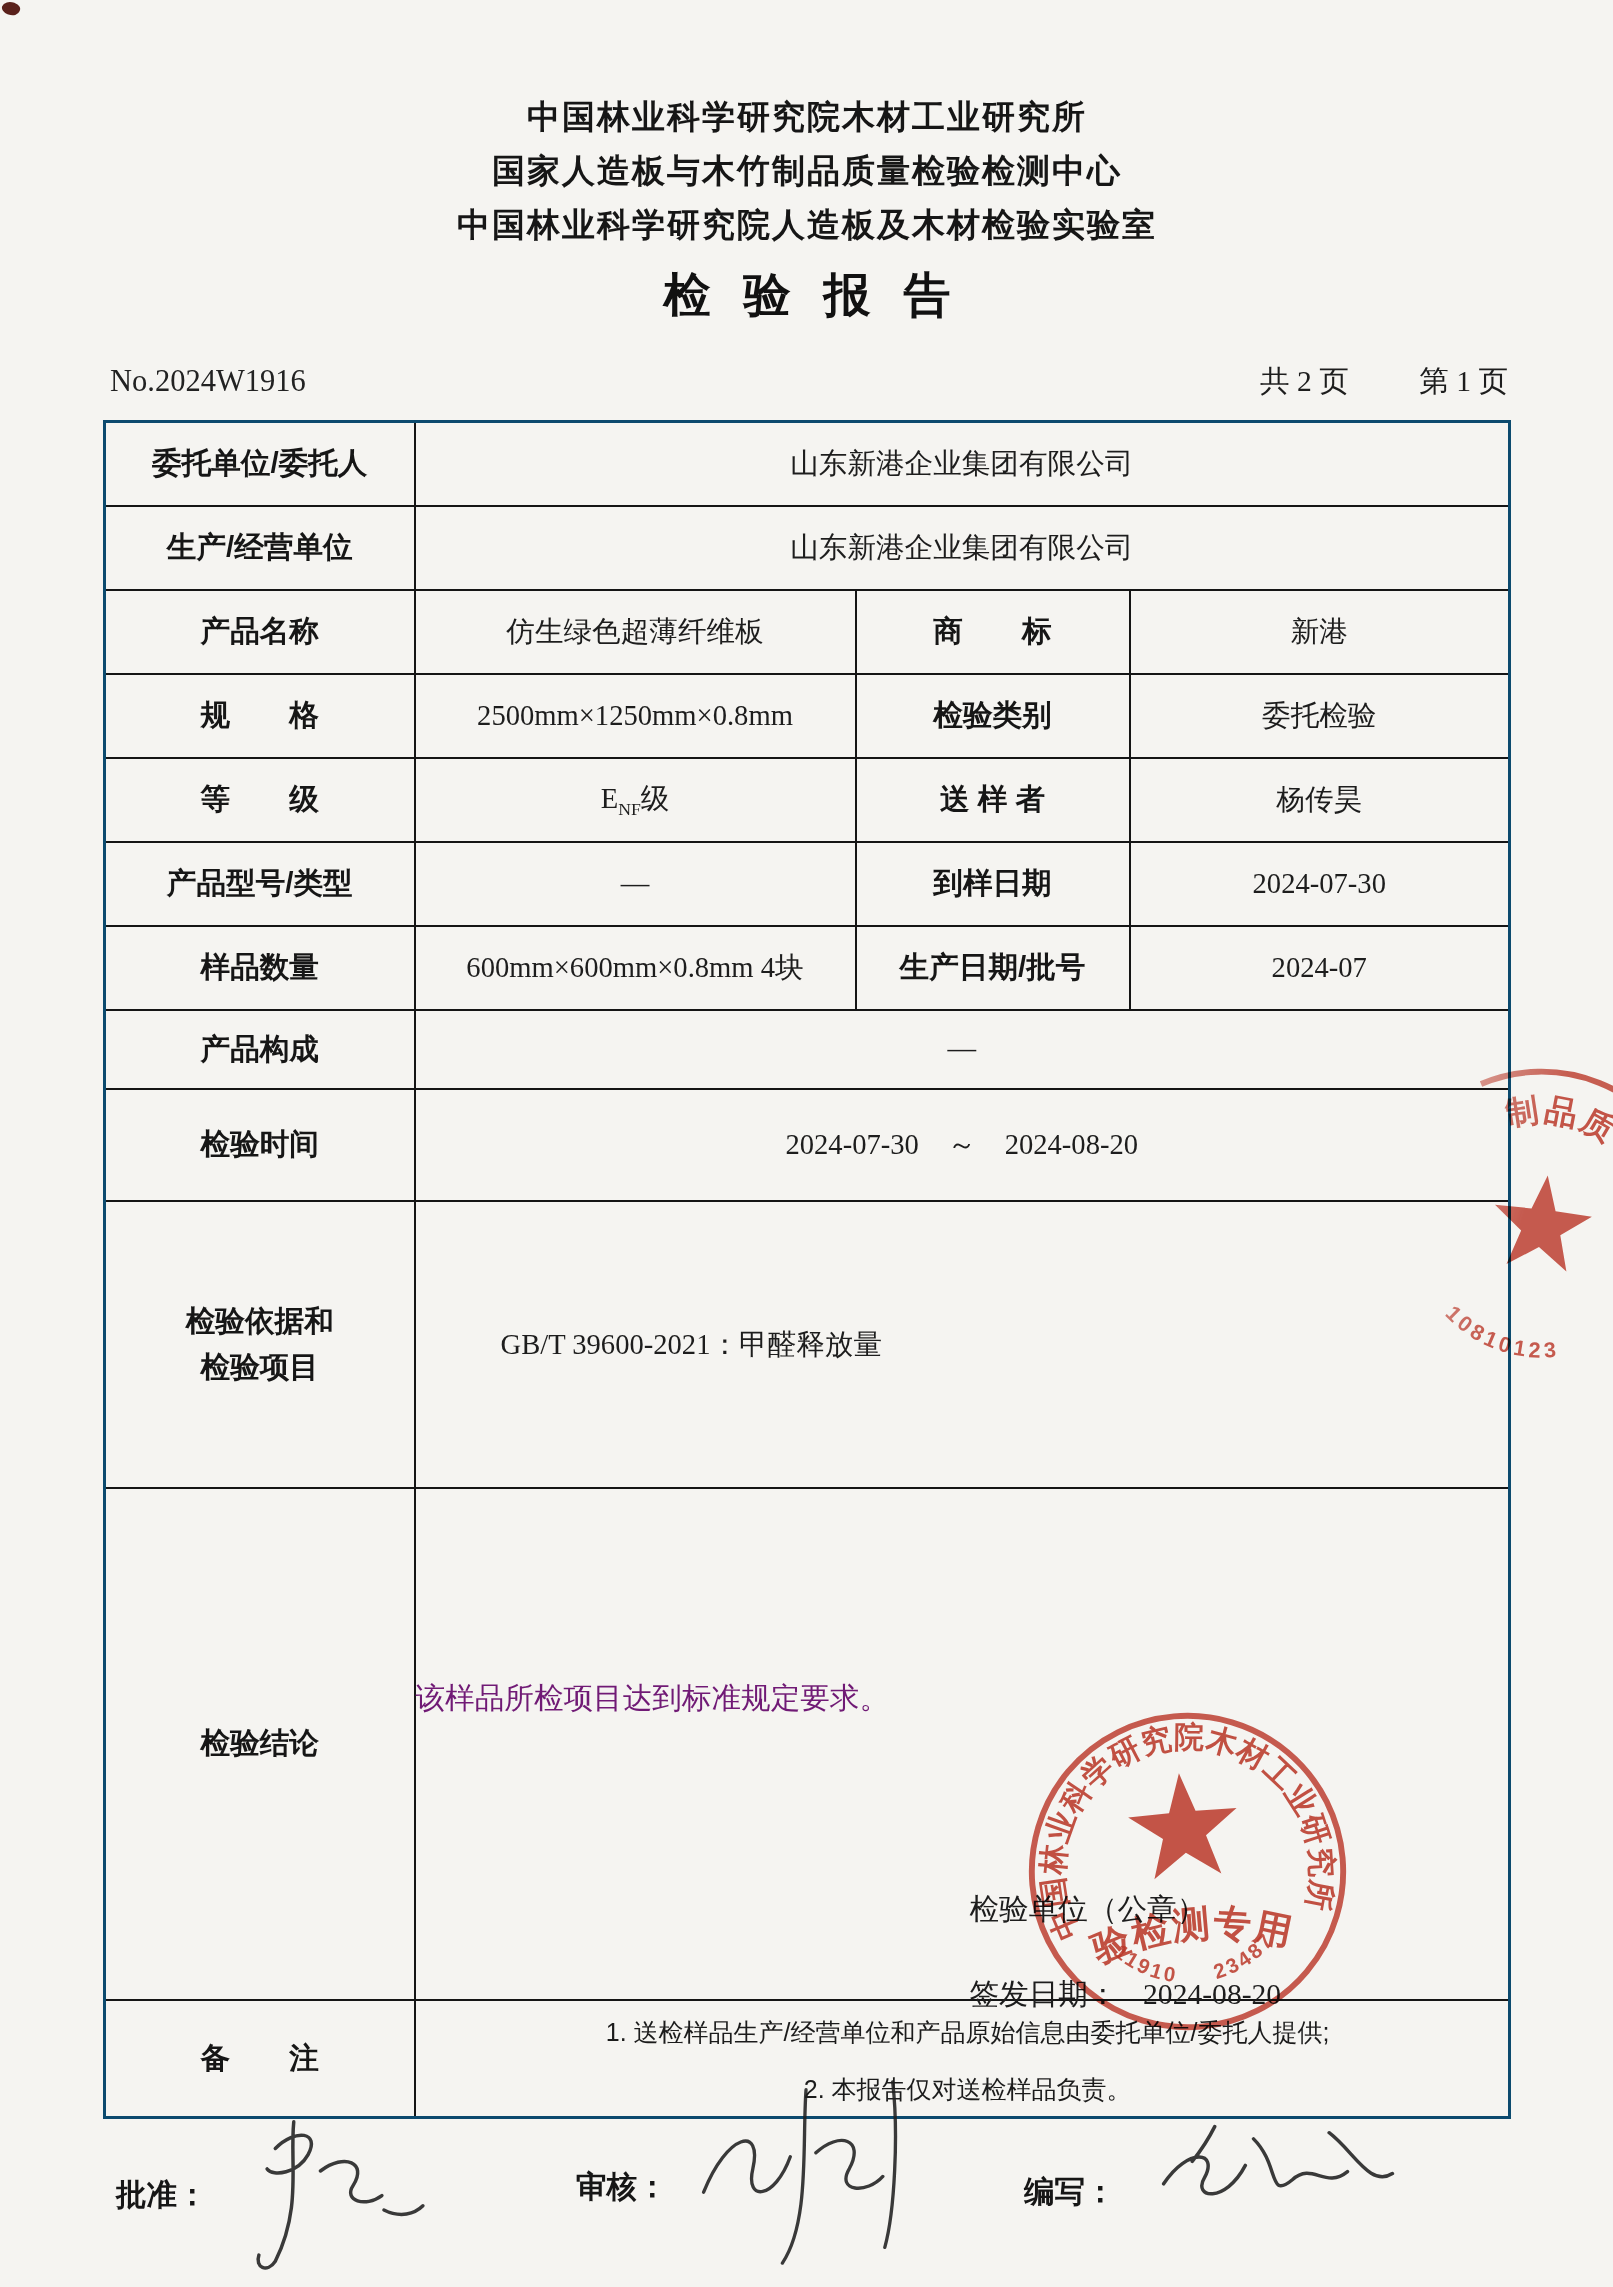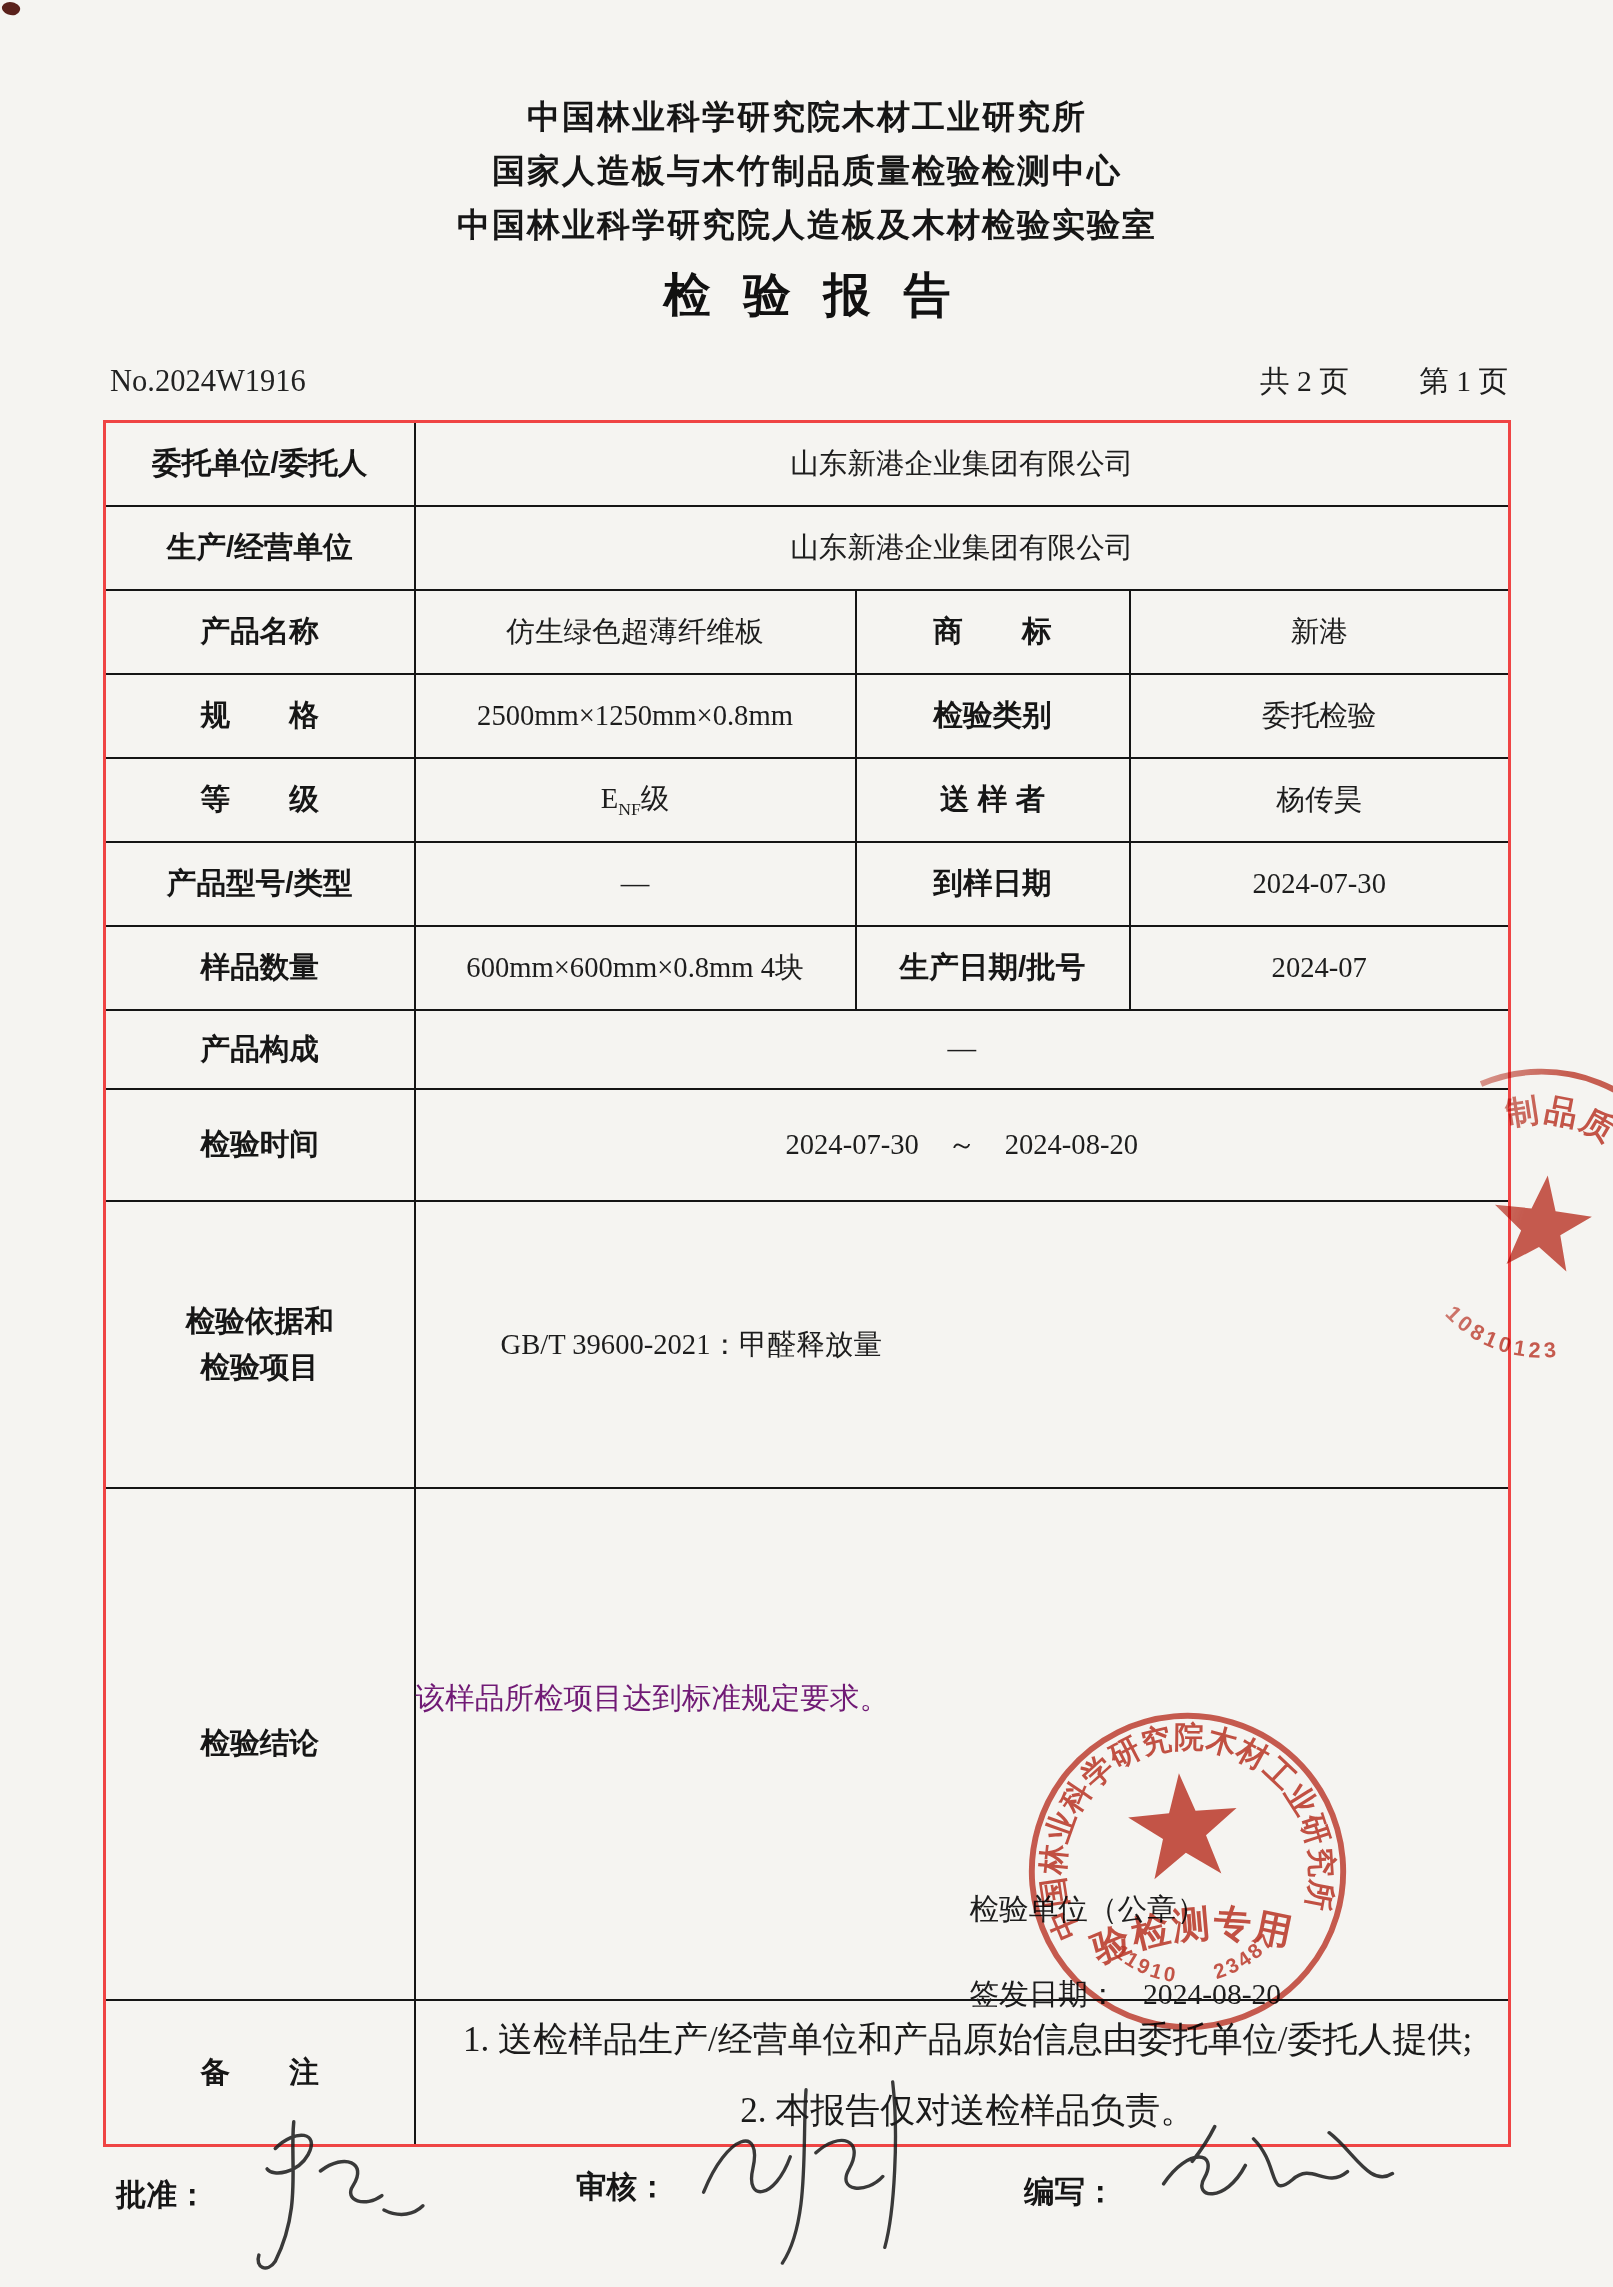--- a/index.html
+++ b/index.html
@@ -39,27 +39,27 @@
   
   table.report {
     position:absolute; left:103px; top:420px; width:1406px;
     border-collapse:collapse; table-layout:fixed;
   }
   table.report td {
     border:2px solid #151515;
     vertical-align:middle;
     text-align:center;
   }
-  table.report { border:3px solid #ef4444;padding-left:22px; }
+  table.report { border:3px solid #0c4a6e;padding-left:22px; }
   td.lbl { font-weight:bold; font-size:29.6px; color:#161616; }
   td.val { font-family:"Liberation Serif", serif; font-size:28.6px; color:#1d1d1d; }
   td.lbl.multiline { white-space:pre-line; line-height:1.55;text-align:center; }
   td.val.left { text-align:left; padding-left:85px; }
   td.notes { text-align:left; vertical-align:top; padding:15.8px 9.9px 9.9px 21.7px;
-             font-family:Liberation Serif, serif; font-size:35px; }
+             font-family:Liberation Sans, sans-serif; font-size:25px; }
   td.notes .note-line + .note-line { margin-top:23.6px; }
   td.concl { position:relative; }
   .concl-text {
     position:absolute; top:189px; left:0; width:100%; text-align:left;
     font-family:"Liberation Serif", serif; font-size:29.6px; color:#701a75;
   }
   .seal-line {
     position:absolute; top:400px; left:554px;
     font-family:"Liberation Serif", serif; font-size:29.6px; color:#1d1d1d;
   }

